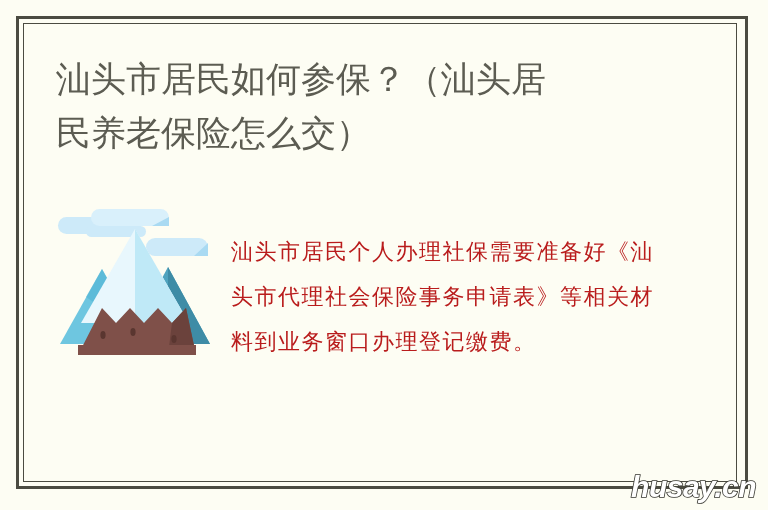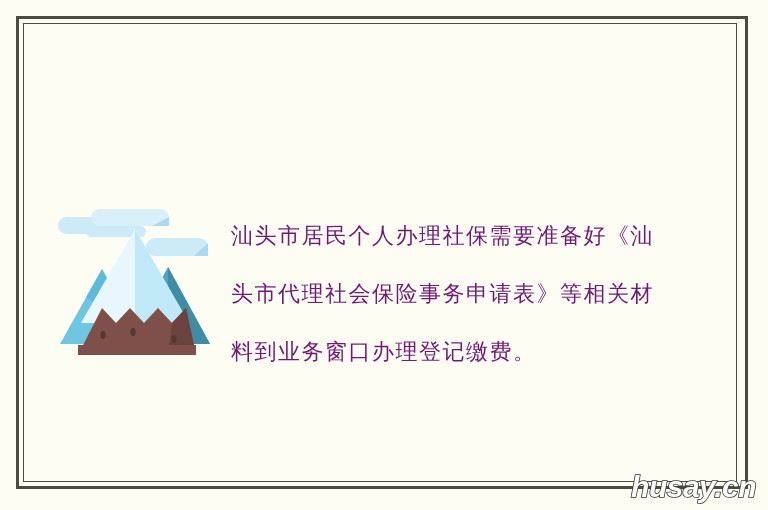--- a/index.html
+++ b/index.html
@@ -69,26 +69,26 @@
     position: absolute;
     left: 0px;
     top: 0px;
     width: 158px;
     height: 158px;
   }
 
   #body-text {
     position: absolute;
     left: 175px;
-    top: 2px;
+    top: 24px;
     width: 430px;
     font-family: "DejaVu Serif", "Liberation Serif", serif;
     font-size: 22px;
-    line-height: 58px;
-    color: #701a75;
+    line-height: 45px;
+    color: #b91c1c;
     letter-spacing: 1.5px;
     text-align: left;
   }
 
   
   #watermark {
     position: absolute;
     right: 12px;
     bottom: 6px;
     font-size: 30px;
@@ -102,20 +102,22 @@
   }
 </style>
 </head>
 <body>
 
 <div id="card">
 
   <div id="frame-outer"></div>
   <div id="frame-inner"></div>
 
+  <div id="title">汕头市居民如何参保？（汕头居
+民养老保险怎么交）</div>
 
   <div id="content-row">
 
     <div id="illustration">
       <svg width="158" height="158" viewBox="0 0 158 158" xmlns="http://www.w3.org/2000/svg">
 
         <g>
           <rect x="2" y="12" width="70" height="17" rx="8.5" fill="#cdeaf9"></rect>
           <rect x="35" y="4" width="78" height="17" rx="8.5" fill="#d9f0fb"></rect>
           <rect x="30" y="21" width="60" height="11" rx="5.5" fill="#cdeaf9"></rect>

